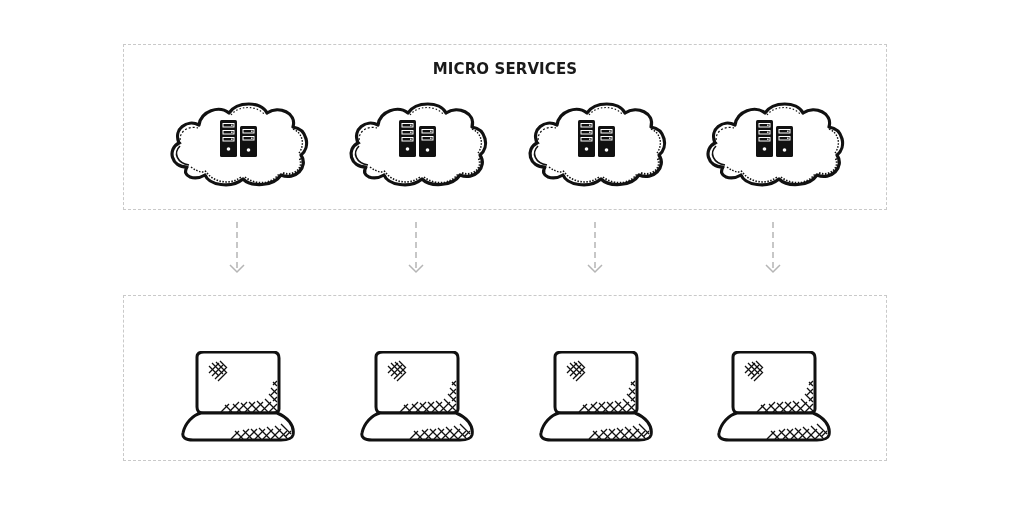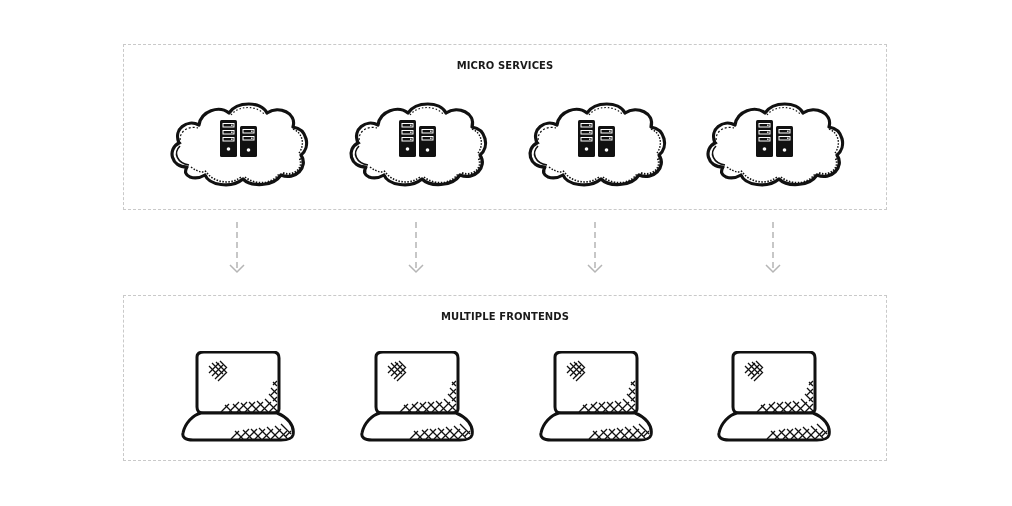--- a/index.html
+++ b/index.html
@@ -3,21 +3,21 @@
 <meta charset="utf-8">
 <style>
   html, body { margin: 0; padding: 0; background: #ffffff; }
   body { width: 1012px; height: 506px; position: relative; overflow: hidden;
          font-family: "DejaVu Sans", "Liberation Sans", sans-serif; }
   .box { position: absolute; left: 123px; width: 764px; height: 166px;
          border: 1px dashed #c9c9c9; box-sizing: border-box; }
   #box-services { top: 44px; }
   #box-frontends { top: 295px; }
   .box-title { position: absolute; left: 0; right: 0; text-align: center;
-               font-size: 10px; font-weight: 600; color: #1a1a1a; letter-spacing: 0.1px; }
+               font-size: 15px; font-weight: 600; color: #1a1a1a; letter-spacing: 0.1px; }
   #box-services .box-title { top: 15px; }
   #box-frontends .box-title { top: 15px; }
   .item { position: absolute; }
   .cloud { width: 146px; height: 92px; top: 52px; }
   .laptop { width: 116px; height: 92px; top: 55px; }
   .arrow { position: absolute; top: 222px; width: 20px; height: 52px; }
   svg { display: block; overflow: visible; }
 </style>
 </head>
 <body>
@@ -127,21 +127,20 @@
       <use href="#sym-arrow"></use>
     </svg>
   </div>
 <div class="arrow" style="left:763px">
     <svg width="20" height="52">
       <use href="#sym-arrow"></use>
     </svg>
   </div>
 
 <div class="box" id="box-frontends">
-  <div class="box-title">MULTIPLE FRONTENDS</div>
 
   <div class="item laptop" style="left:57px">
     <svg width="116" height="92">
         <use href="#sym-laptop"></use>
       </svg>
   </div>
   <div class="item laptop" style="left:236px">
     <svg width="116" height="92">
         <use href="#sym-laptop"></use>
       </svg>

